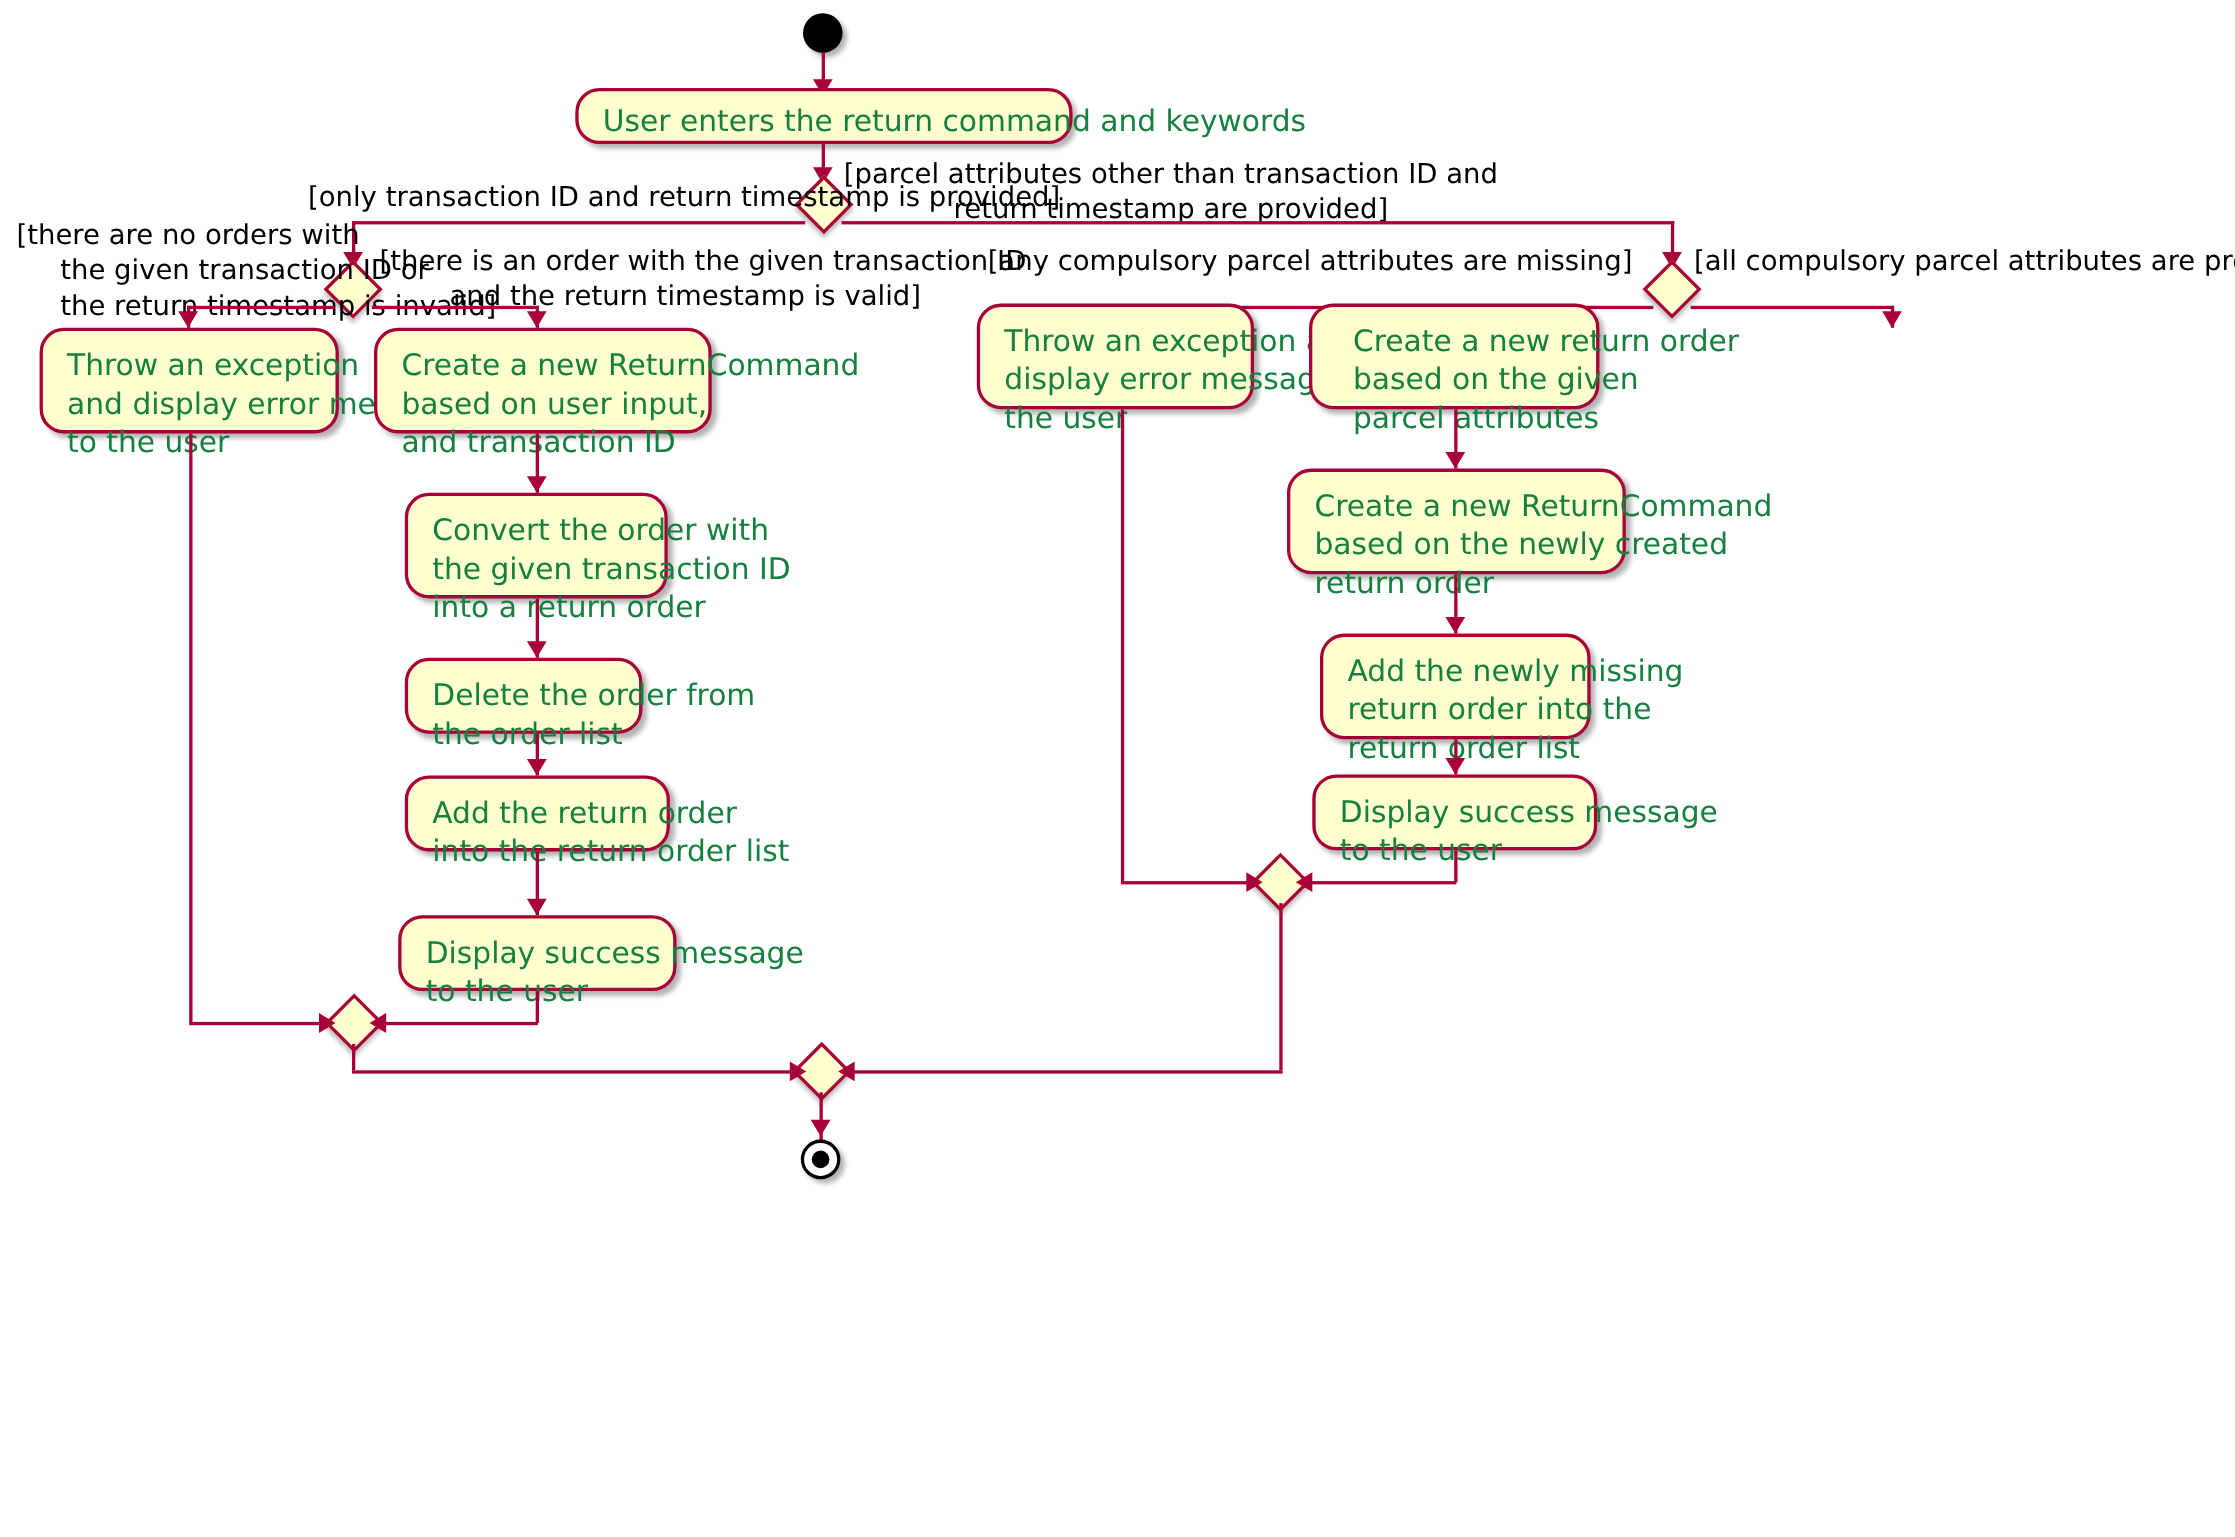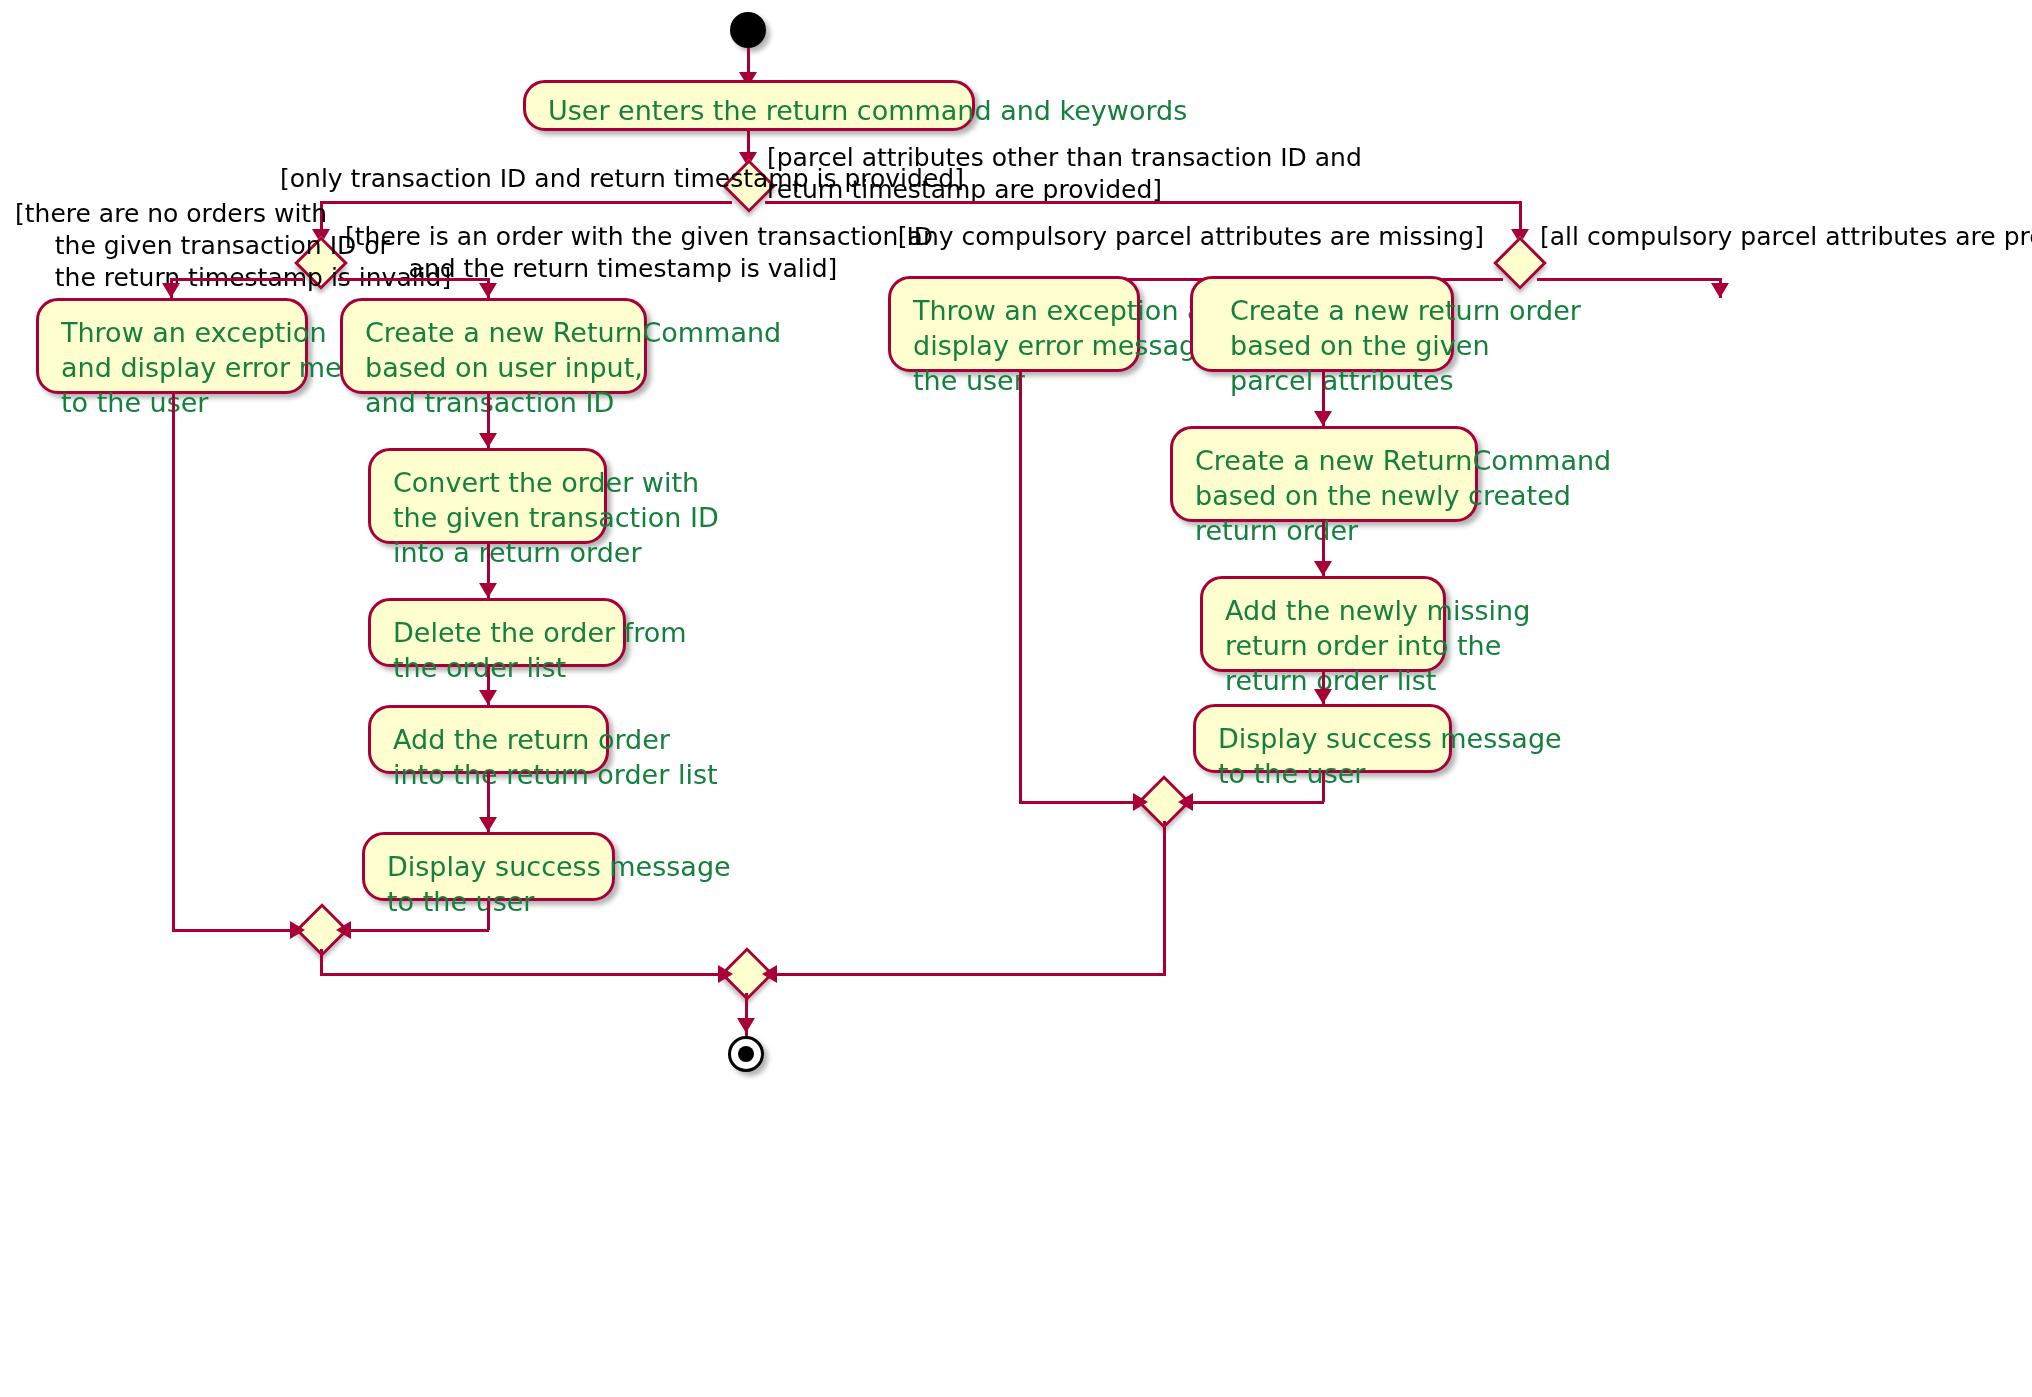--- a/index.html
+++ b/index.html
@@ -127,21 +127,21 @@
   <div class="arrow-down" style="left:739px; top:72px;"></div>
 
   <div class="node center" style="left:523px; top:80px; width:452px; height:51px; padding-top:10px;">User enters the return command and keywords</div>
 
   <div class="vline" style="left:747px; top:131px; height:35px;"></div>
   <div class="arrow-down" style="left:739px; top:152px;"></div>
 
   <div class="diamond" style="left:730px; top:167px;"></div>
 
   <div class="guard right-align" style="left:280px; top:163px; width:448px;">[only transaction ID and return timestamp is provided]</div>
-  <div class="guard" style="left:767px; top:142px;">[parcel attributes other than transaction ID and
+  <div class="guard" style="left:767px; top:142px;text-align:center;">[parcel attributes other than transaction ID and
 return timestamp are provided]</div>
 
   <div class="hline" style="left:320px; top:201px; width:412px;"></div>
   <div class="vline" style="left:320px; top:201px; height:44px;"></div>
   <div class="arrow-down" style="left:312px; top:229px;"></div>
 
   <div class="hline" style="left:765px; top:201px; width:757px;"></div>
   <div class="vline" style="left:1519px; top:201px; height:44px;"></div>
   <div class="arrow-down" style="left:1511px; top:229px;"></div>
 
@@ -172,21 +172,21 @@
   <div class="vline" style="left:487px; top:394px; height:54px;"></div>
   <div class="arrow-down" style="left:479px; top:433px;"></div>
 
   <div class="node" style="left:368px; top:448px; width:239px; height:96px;">Convert the order with
 the given transaction ID
 into a return order</div>
 
   <div class="vline" style="left:487px; top:544px; height:54px;"></div>
   <div class="arrow-down" style="left:479px; top:583px;"></div>
 
-  <div class="node" style="left:368px; top:598px; width:258px; height:69px;">Delete the order from
+  <div class="node" style="left:368px; top:598px; width:216px; height:69px;">Delete the order from
 the order list</div>
 
   <div class="vline" style="left:487px; top:667px; height:38px;"></div>
   <div class="arrow-down" style="left:479px; top:690px;"></div>
 
   <div class="node" style="left:368px; top:705px; width:241px; height:69px;">Add the return order
 into the return order list</div>
 
   <div class="vline" style="left:487px; top:774px; height:58px;"></div>
   <div class="arrow-down" style="left:479px; top:817px;"></div>

